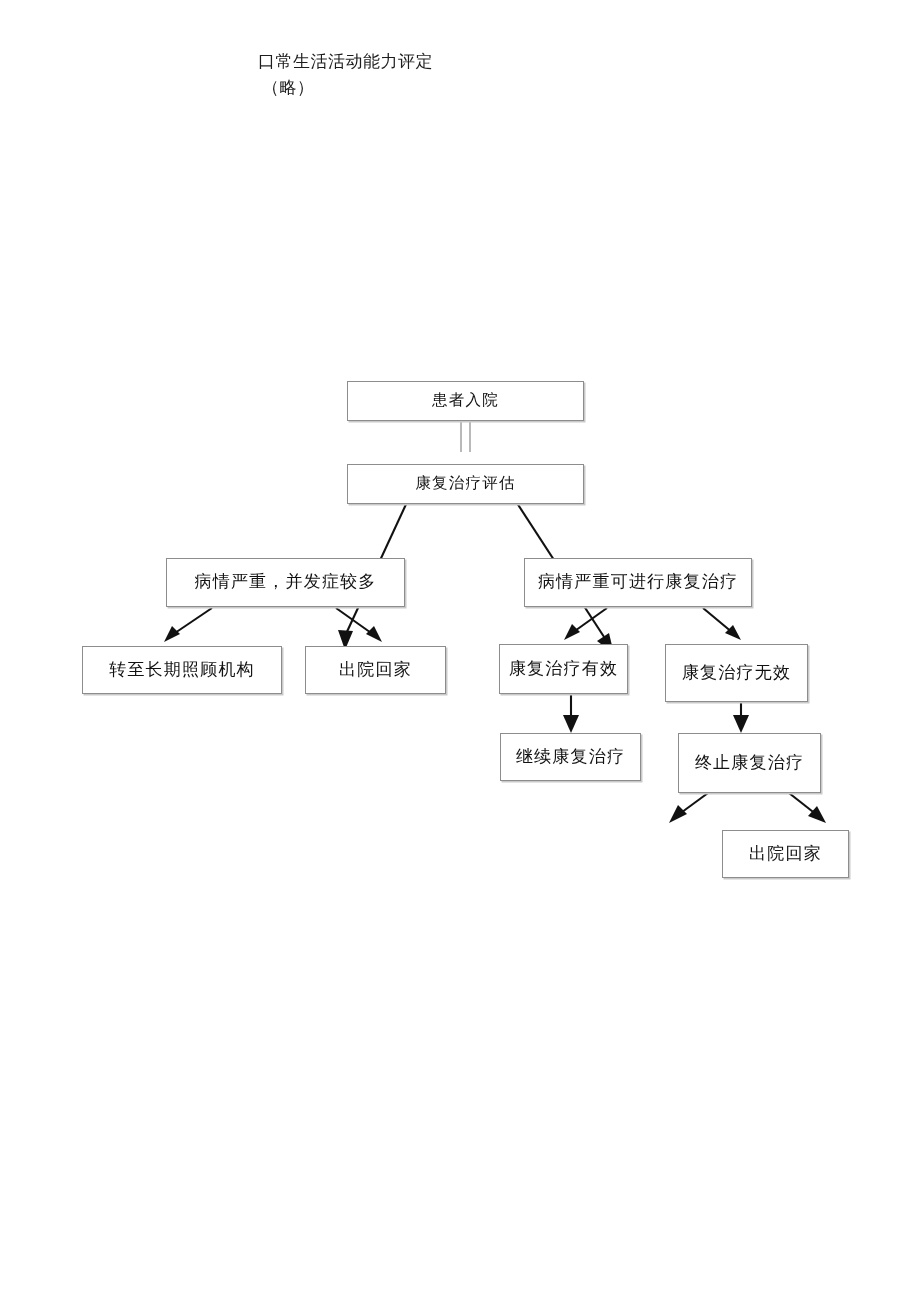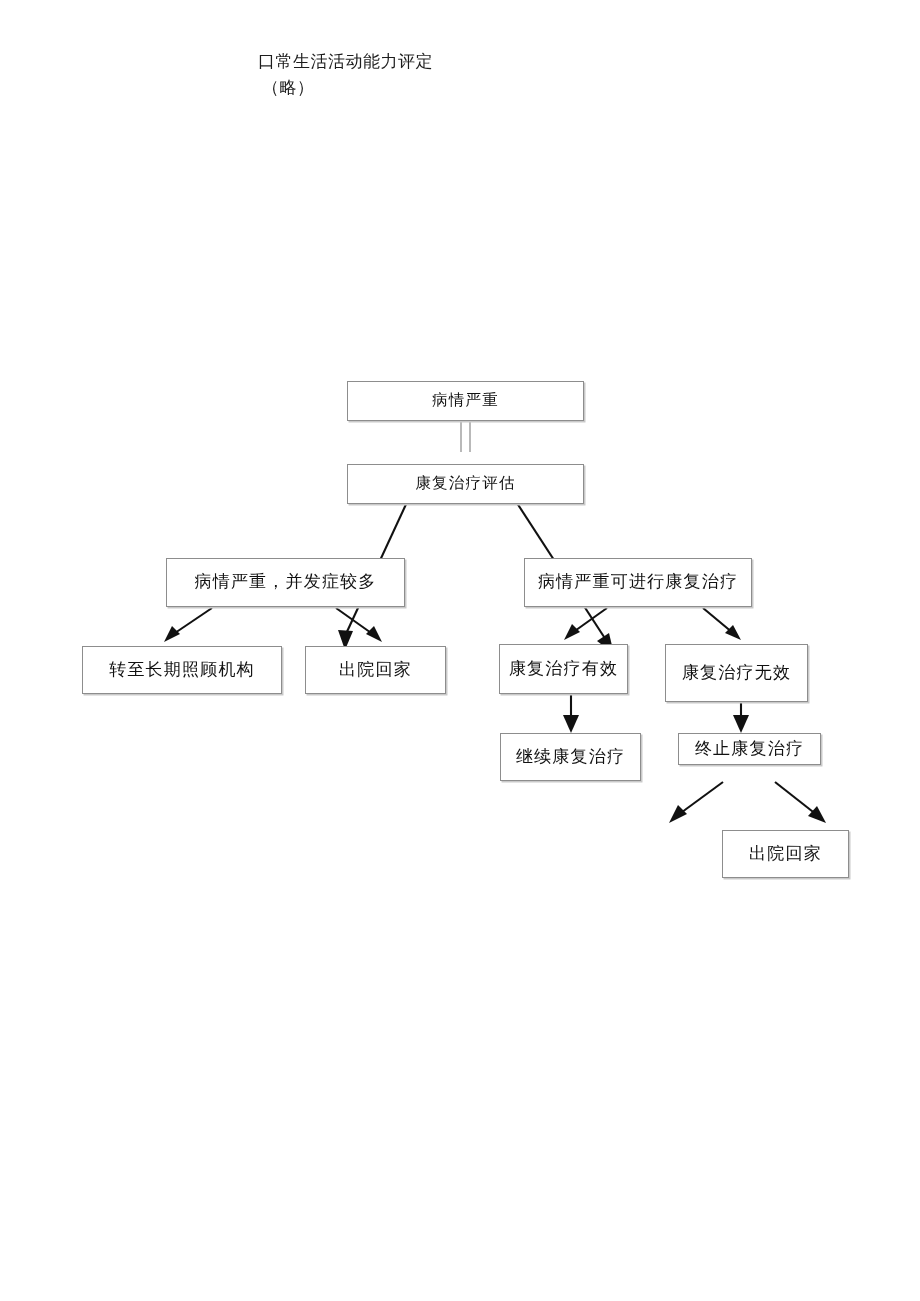--- a/index.html
+++ b/index.html
@@ -153,21 +153,21 @@
       <polygon class="edge-head" points="669,823 678,805 687,814"></polygon>
     </g>
 
     <g>
       <path class="edge-line" d="M 775 782 L 817 815"></path>
       <polygon class="edge-head" points="826,823 808,816 817,806"></polygon>
     </g>
   </svg>
 
   <div class="node big" style="left:347px; top:381px; width:237px; height:40px;">
-    <span class="node-label">病情严重</span>
+    <span class="node-label">患者入院</span>
   </div>
 
   <div class="node big" style="left:347px; top:464px; width:237px; height:40px;">
     <span class="node-label">康复治疗评估</span>
   </div>
 
   <div class="node" style="left:166px; top:558px; width:239px; height:49px;">
     <span class="node-label">病情严重，并发症较多</span>
   </div>
 
@@ -188,21 +188,21 @@
   </div>
 
   <div class="node" style="left:665px; top:644px; width:143px; height:58px;">
     <span class="node-label">康复治疗无效</span>
   </div>
 
   <div class="node" style="left:500px; top:733px; width:141px; height:48px;">
     <span class="node-label">继续康复治疗</span>
   </div>
 
-  <div class="node" style="left:678px; top:733px; width:143px; height:32px;font-family:Liberation Serif, serif;">
+  <div class="node" style="left:678px; top:733px; width:143px; height:60px;font-family:Liberation Serif, serif;">
     <span class="node-label">终止康复治疗</span>
   </div>
 
 
   <div class="node" style="left:722px; top:830px; width:127px; height:48px;">
     <span class="node-label">出院回家</span>
   </div>
 
 </div>
 

